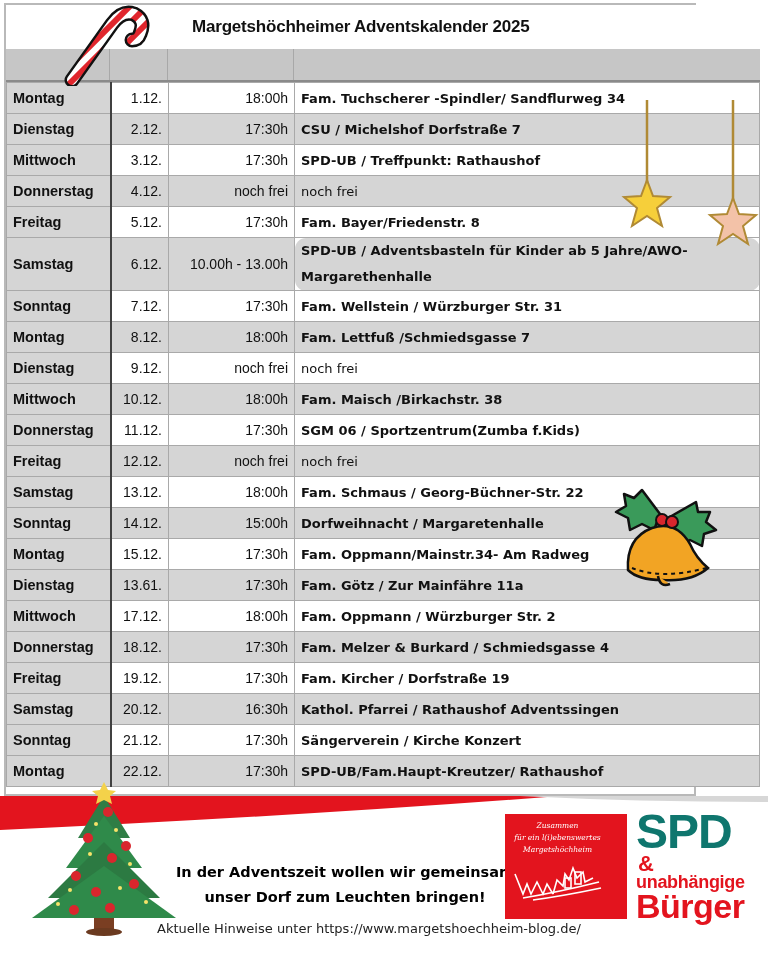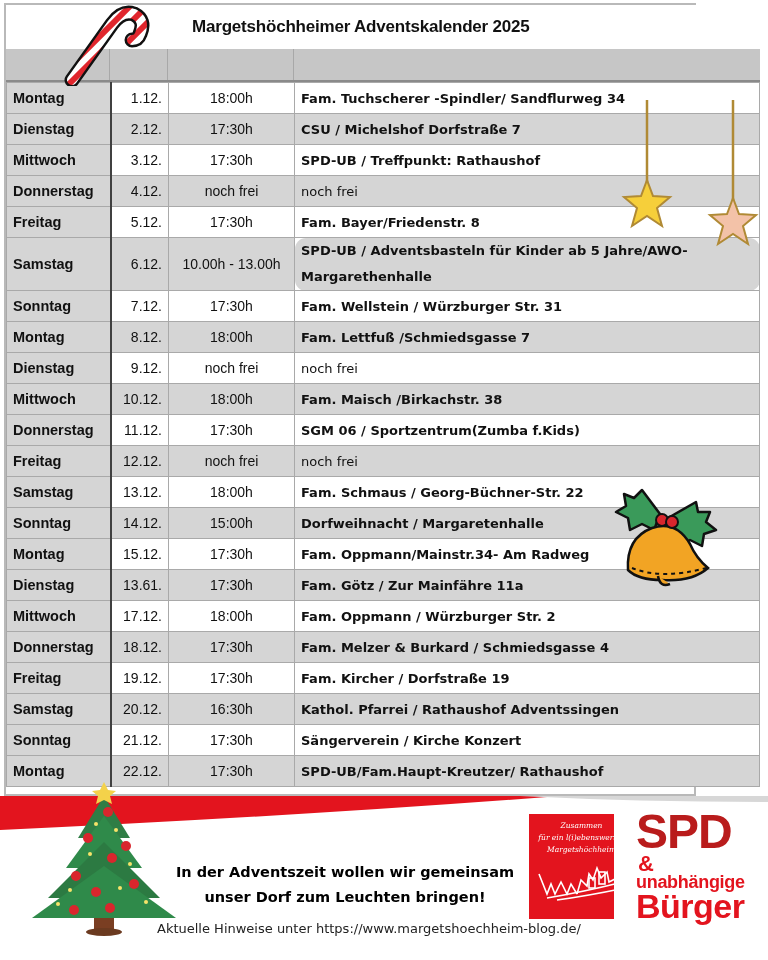--- a/index.html
+++ b/index.html
@@ -6,34 +6,34 @@
   body { width:768px; height:960px; background:#ffffff; position:relative; overflow:hidden; font-family:"Liberation Sans", sans-serif; color:#111; }
   .sheet { position:absolute; left:4px; top:3px; width:692px; height:793px; border:2px solid #b9b9b9; box-sizing:border-box; background:#fff; }
   .title-row { position:absolute; left:0; top:0; width:754px; height:44px; background:#fff; border-bottom:1px solid #bdbdbd; }
   .title { position:absolute; left:186px; top:12px; font-size:17px; font-weight:bold; color:#111; letter-spacing:-0.2px; }
   .head-row { position:absolute; left:0; top:44px; width:754px; height:31px; background:#c6c6c6; border-bottom:2px solid #8a8a8a; }
   .head-row .sep { position:absolute; top:0; width:1px; height:31px; background:#a8a8a8; }
   table.cal { position:absolute; left:0; top:77px; width:754px; border-collapse:collapse; table-layout:fixed; }
   table.cal td { border:1px solid #a9a9a9; padding:0 6px; height:30px; font-size:14px; white-space:nowrap; overflow:hidden; }
   table.cal td.day { width:90px; background:#d5d5d5; font-weight:bold; font-size:14.5px; border-right:2px solid #404040; }
   table.cal td.date { width:46px; text-align:right; }
-  table.cal td.time { width:113px; text-align:center;margin-top:12px; }
+  table.cal td.time { width:113px; text-align:right;margin-top:12px; }
   table.cal td.desc { font-family:"DejaVu Sans", sans-serif; font-size:13px; font-weight:bold;margin-left:10px; }
   table.cal td.desc.free { font-weight:normal; }
   table.cal tr.alt td.date, table.cal tr.alt td.time, table.cal tr.alt td.desc { background:#d5d5d5; }
   table.cal tr.plain td.date, table.cal tr.plain td.time, table.cal tr.plain td.desc { background:#fff; }
   table.cal tr.tall td { height:46px; }
   table.cal td.desc.wrap { white-space:normal; line-height:26px;border-radius:11px; }
 
   .banner-red { position:absolute; left:0; top:796px; width:768px; height:50px; }
   .msg { position:absolute; left:150px; top:860px; width:390px; text-align:center; font-family:"DejaVu Sans", sans-serif; font-weight:bold; font-size:14.5px; line-height:25px; color:#000000; }
   .url { position:absolute; left:157px; top:921px; font-family:"DejaVu Sans", sans-serif; font-size:13px; color:#222; }
-  .logo-box { position:absolute; left:529px; top:814px; width:85px; height:105px; background:#e3141e; }
+  .logo-box { position:absolute; left:505px; top:814px; width:122px; height:105px; background:#e3141e; }
   .logo-script { position:absolute; left:0; top:6px; width:105px; text-align:center; color:#fff; font-family:"DejaVu Serif", serif; font-style:italic; font-size:7.5px; line-height:12px; }
-  .spd { position:absolute; left:636px; top:808px; font-family:"Liberation Sans", sans-serif; font-weight:bold; color:#b91c1c; font-size:48px; letter-spacing:-1px; line-height:48px; }
+  .spd { position:absolute; left:636px; top:808px; font-family:"Liberation Sans", sans-serif; font-weight:bold; color:#0f766e; font-size:48px; letter-spacing:-1px; line-height:48px; }
   .amp { position:absolute; left:638px; top:853px; font-family:"Liberation Sans", sans-serif; font-weight:bold; color:#e3141e; font-size:22px; line-height:22px; }
   .unab { position:absolute; left:636px; top:872px; font-family:"Liberation Sans", sans-serif; font-weight:bold; color:#e3141e; font-size:18px; line-height:20px; letter-spacing:-0.3px; }
   .buerger { position:absolute; left:636px; top:888px; font-family:"Liberation Sans", sans-serif; font-weight:bold; color:#e3141e; font-size:34px; line-height:36px; letter-spacing:-0.5px; }
   .deco { position:absolute; }
 </style>
 </head>
 <body>
 
 <div class="sheet">
   <div class="title-row">

